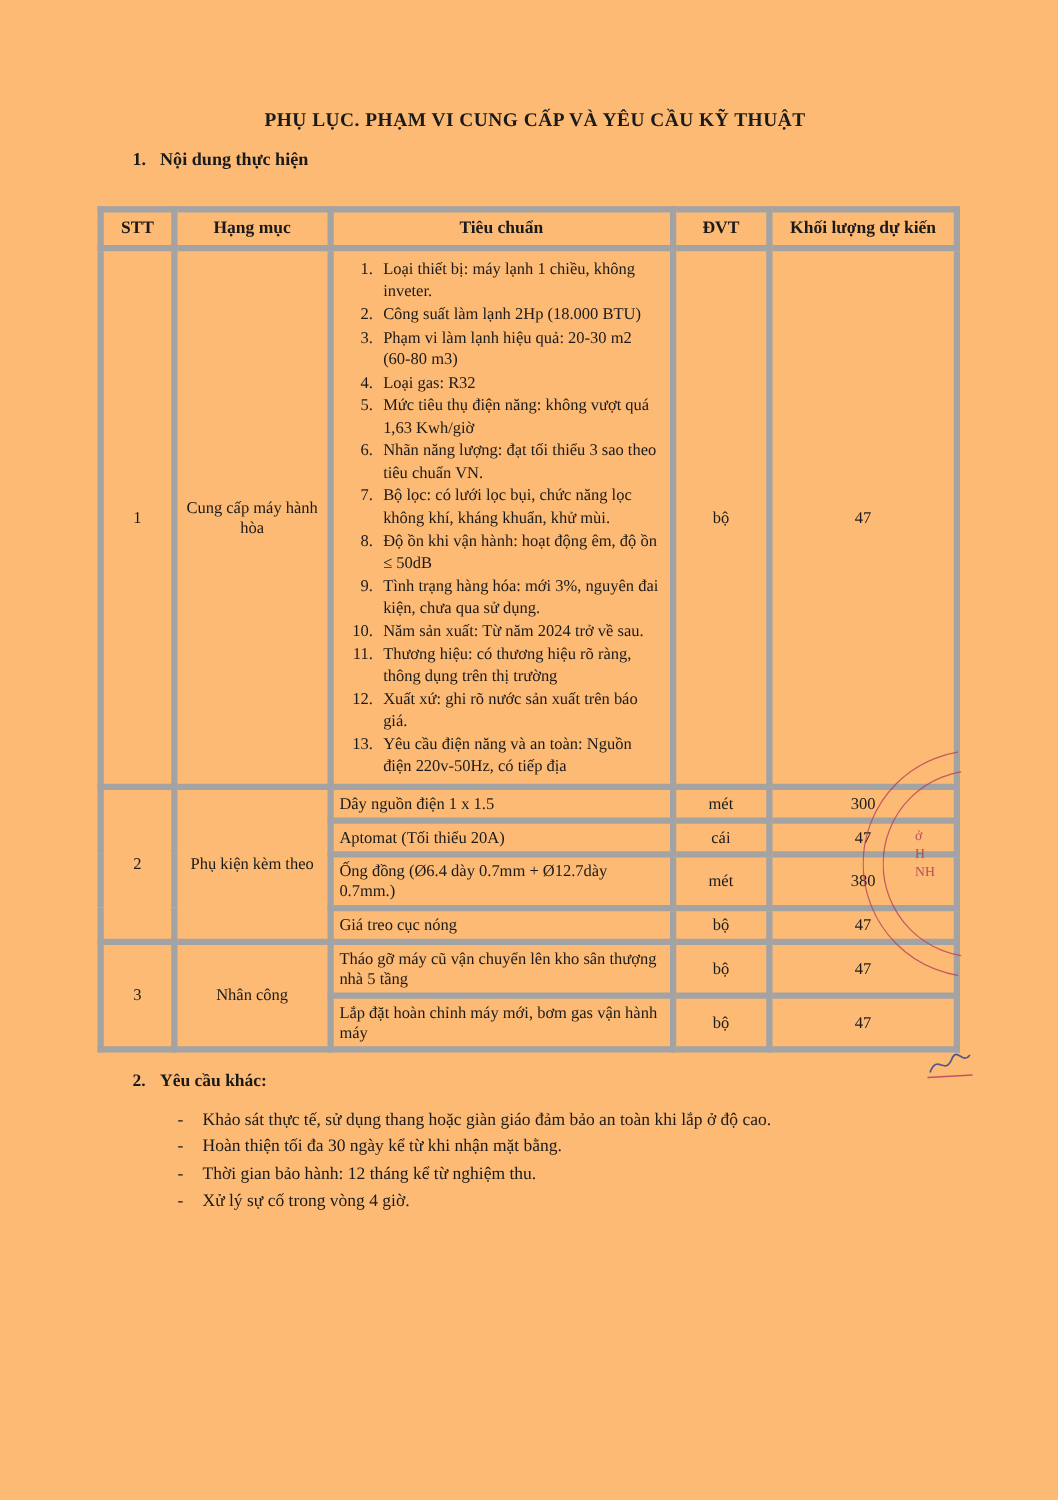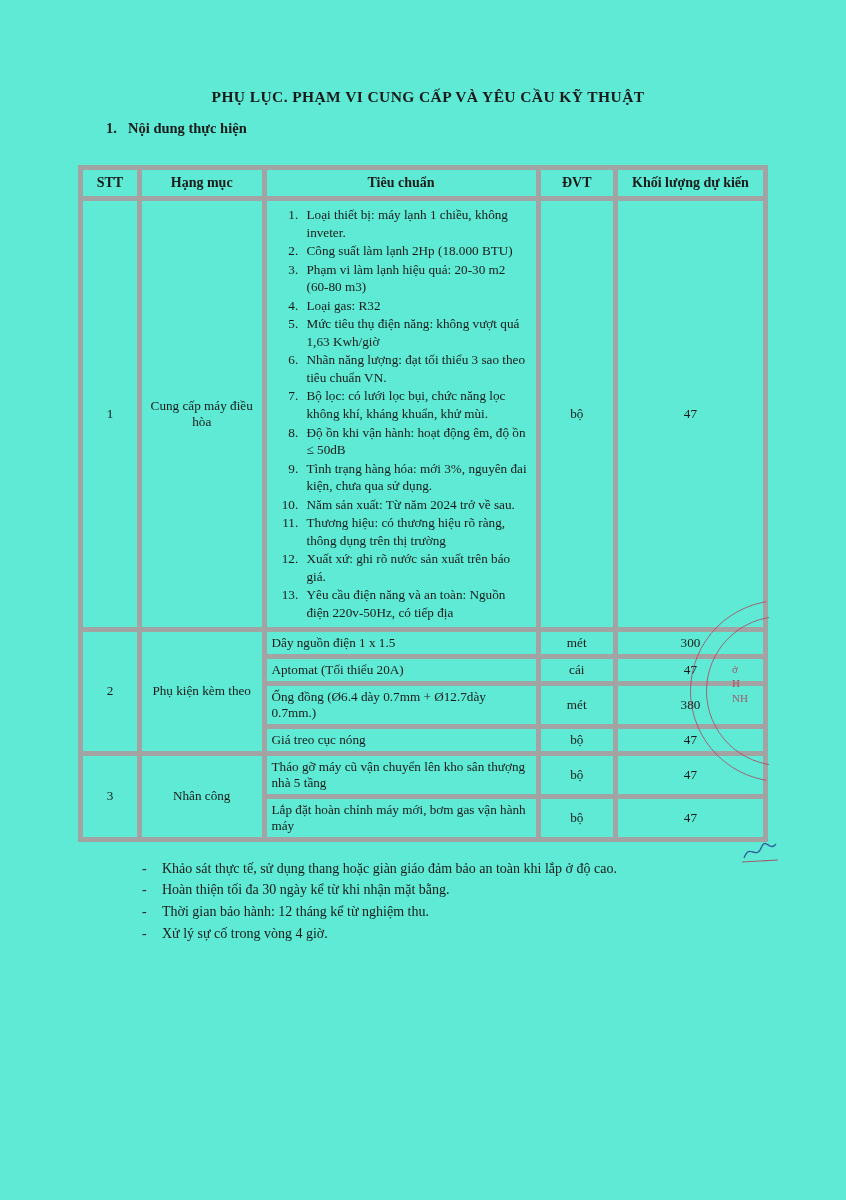--- a/index.html
+++ b/index.html
@@ -12,21 +12,21 @@
     background: #ffffff;
     font-family: "Liberation Serif", serif;
     color: #1a1a1a;
     position: relative;
     overflow: hidden;
   }
   .page {
     position: relative;
     width: 846px;
     height: 1200px;
-    background: #5eead4;
+    background: #fdba74;
   }
   .content {
     position: absolute;
     left: 78px;
     top: 88px;
     width: 690px;
   }
   .doc-title {
     text-align: center;
     font-weight: bold;
@@ -173,21 +173,21 @@
           <th class="c-hang">Hạng mục</th>
           <th class="c-tieu">Tiêu chuẩn</th>
           <th class="c-dvt">ĐVT</th>
           <th class="c-kl">Khối lượng dự kiến</th>
         </tr>
       </thead>
       <tbody>
 
         <tr>
           <td class="c-stt cell-center">1</td>
-          <td class="c-hang cell-center">Cung cấp máy điều hòa</td>
+          <td class="c-hang cell-center">Cung cấp máy hành hòa</td>
           <td class="c-tieu">
             <ol class="speclist">
               <li>Loại thiết bị: máy lạnh 1 chiều, không inveter.</li>
               <li>Công suất làm lạnh 2Hp (18.000 BTU)</li>
               <li>Phạm vi làm lạnh hiệu quả: 20-30 m2 (60-80 m3)</li>
               <li>Loại gas: R32</li>
               <li>Mức tiêu thụ điện năng: không vượt quá 1,63 Kwh/giờ</li>
               <li>Nhãn năng lượng: đạt tối thiểu 3 sao theo tiêu chuẩn VN.</li>
               <li>Bộ lọc: có lưới lọc bụi, chức năng lọc không khí, kháng khuẩn, khử mùi.</li>
               <li>Độ ồn khi vận hành: hoạt động êm, độ ồn ≤ 50dB</li>
@@ -234,20 +234,23 @@
         </tr>
         <tr class="sub-row">
           <td class="c-tieu">Lắp đặt hoàn chỉnh máy mới, bơm gas vận hành máy</td>
           <td class="c-dvt cell-center">bộ</td>
           <td class="c-kl cell-center">47</td>
         </tr>
       </tbody>
     </table>
 
     <div class="notes">
+      <div class="notes-title">
+        <span class="num">2.</span><span>Yêu cầu khác:</span>
+      </div>
       <ul class="dashlist">
         <li>Khảo sát thực tế, sử dụng thang hoặc giàn giáo đảm bảo an toàn khi lắp ở độ cao.</li>
         <li>Hoàn thiện tối đa 30 ngày kể từ khi nhận mặt bằng.</li>
         <li>Thời gian bảo hành: 12 tháng kể từ nghiệm thu.</li>
         <li>Xử lý sự cố trong vòng 4 giờ.</li>
       </ul>
     </div>
 
   </div>
 

